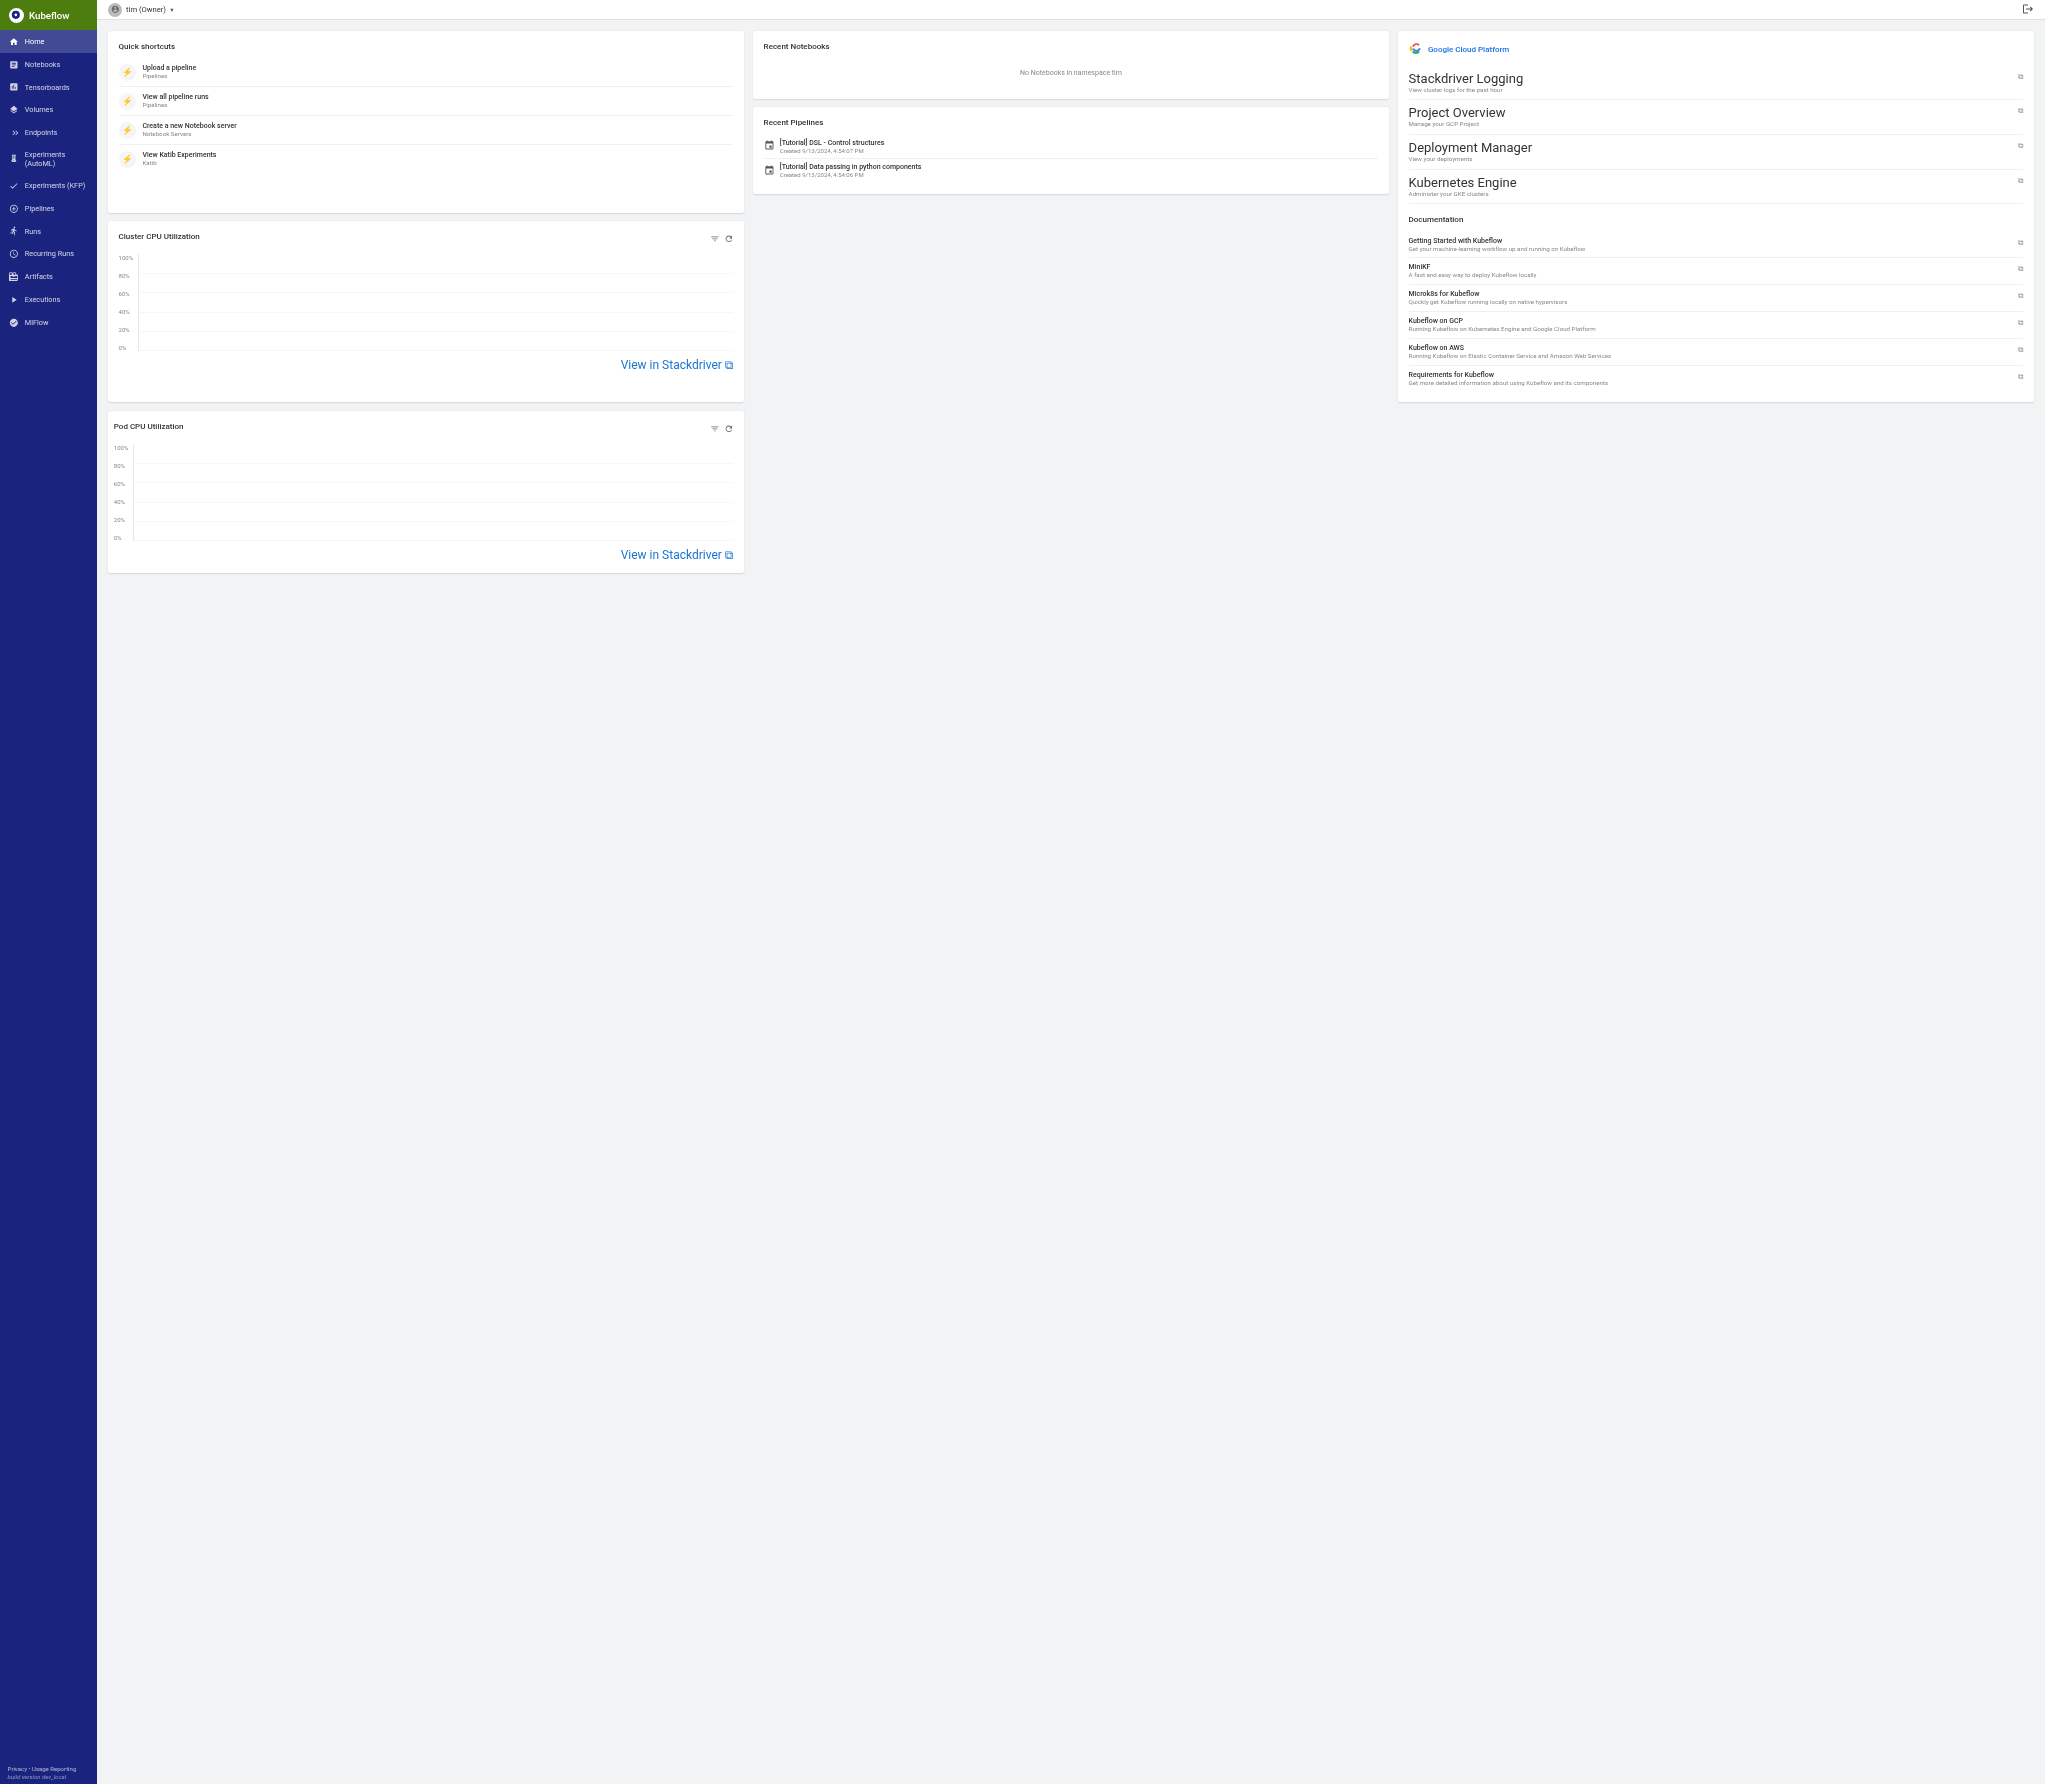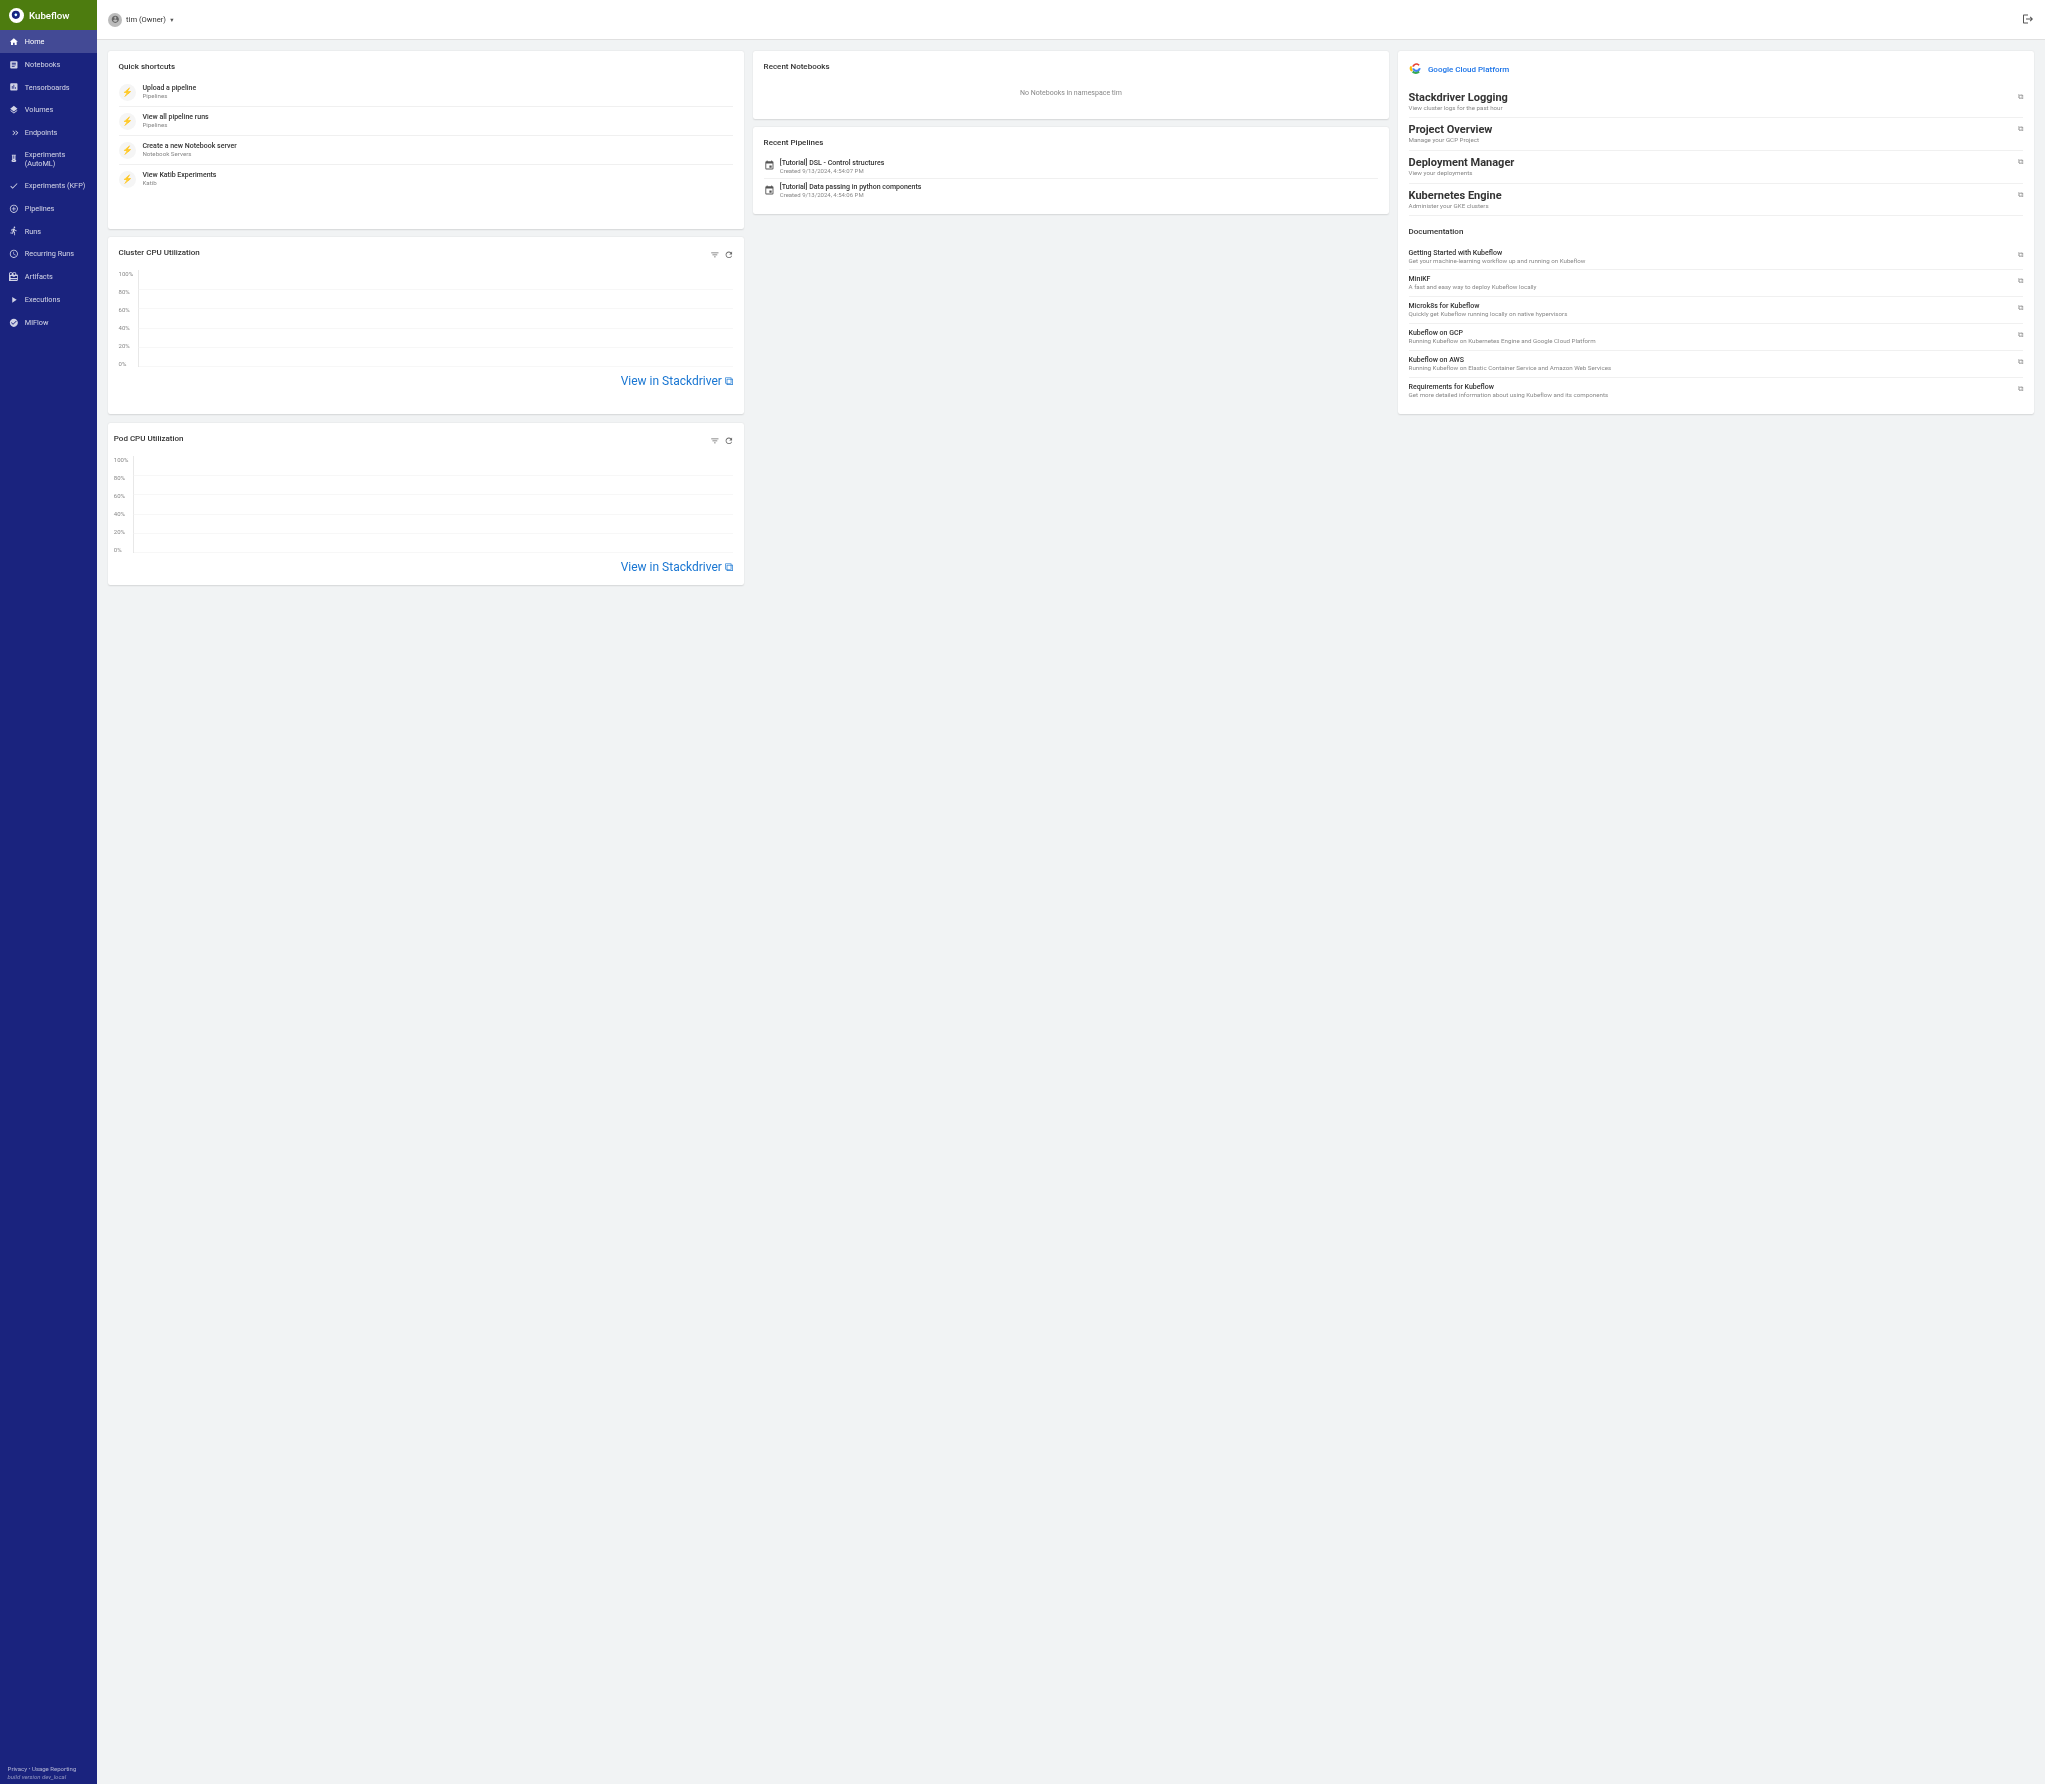--- a/index.html
+++ b/index.html
@@ -60,21 +60,21 @@
 
     
     #main {
       flex: 1;
       display: flex;
       flex-direction: column;
       overflow: hidden;
     }
     #topbar {
       background: #fff;
-      height: 40px;
+      height: 20px;
       display: flex;
       align-items: center;
       padding: 0 10.8px;
       justify-content: space-between;
       border-bottom: 0.5px solid #e0e0e0;
       flex-shrink: 0;
     }
     #topbar-left { display: flex; align-items: center; gap: 4.3px; }
     #user-avatar {
       width: 14px; height: 14px;
@@ -177,21 +177,21 @@
     .gcp-title { font-size: 8px; font-weight: 500; color: #1a73e8; }
     .gcp-link-item {
       display: flex;
       align-items: flex-start;
       justify-content: space-between;
       padding: 5.4px 0;
       border-bottom: 0.5px solid #f0f0f0;
       cursor: pointer;
     }
     .gcp-link-item:last-child { border-bottom: none; }
-    .gcp-link-text .gl { font-size: 11px; font-weight: 700; color: #333; }
+    .gcp-link-text .gl { font-size: 13px; font-weight: 400; color: #333; }
     .gcp-link-text .gs { font-size: 6.2px; color: #888; }
     .ext-icon { font-size: 7.6px; color: #888; flex-shrink: 0; margin-top: 1.1px; }
 
     .chart-header {
       display: flex;
       align-items: center;
       justify-content: space-between;
       margin-bottom: 5.4px;
     }
     .chart-actions { display: flex; gap: 4.3px; }

